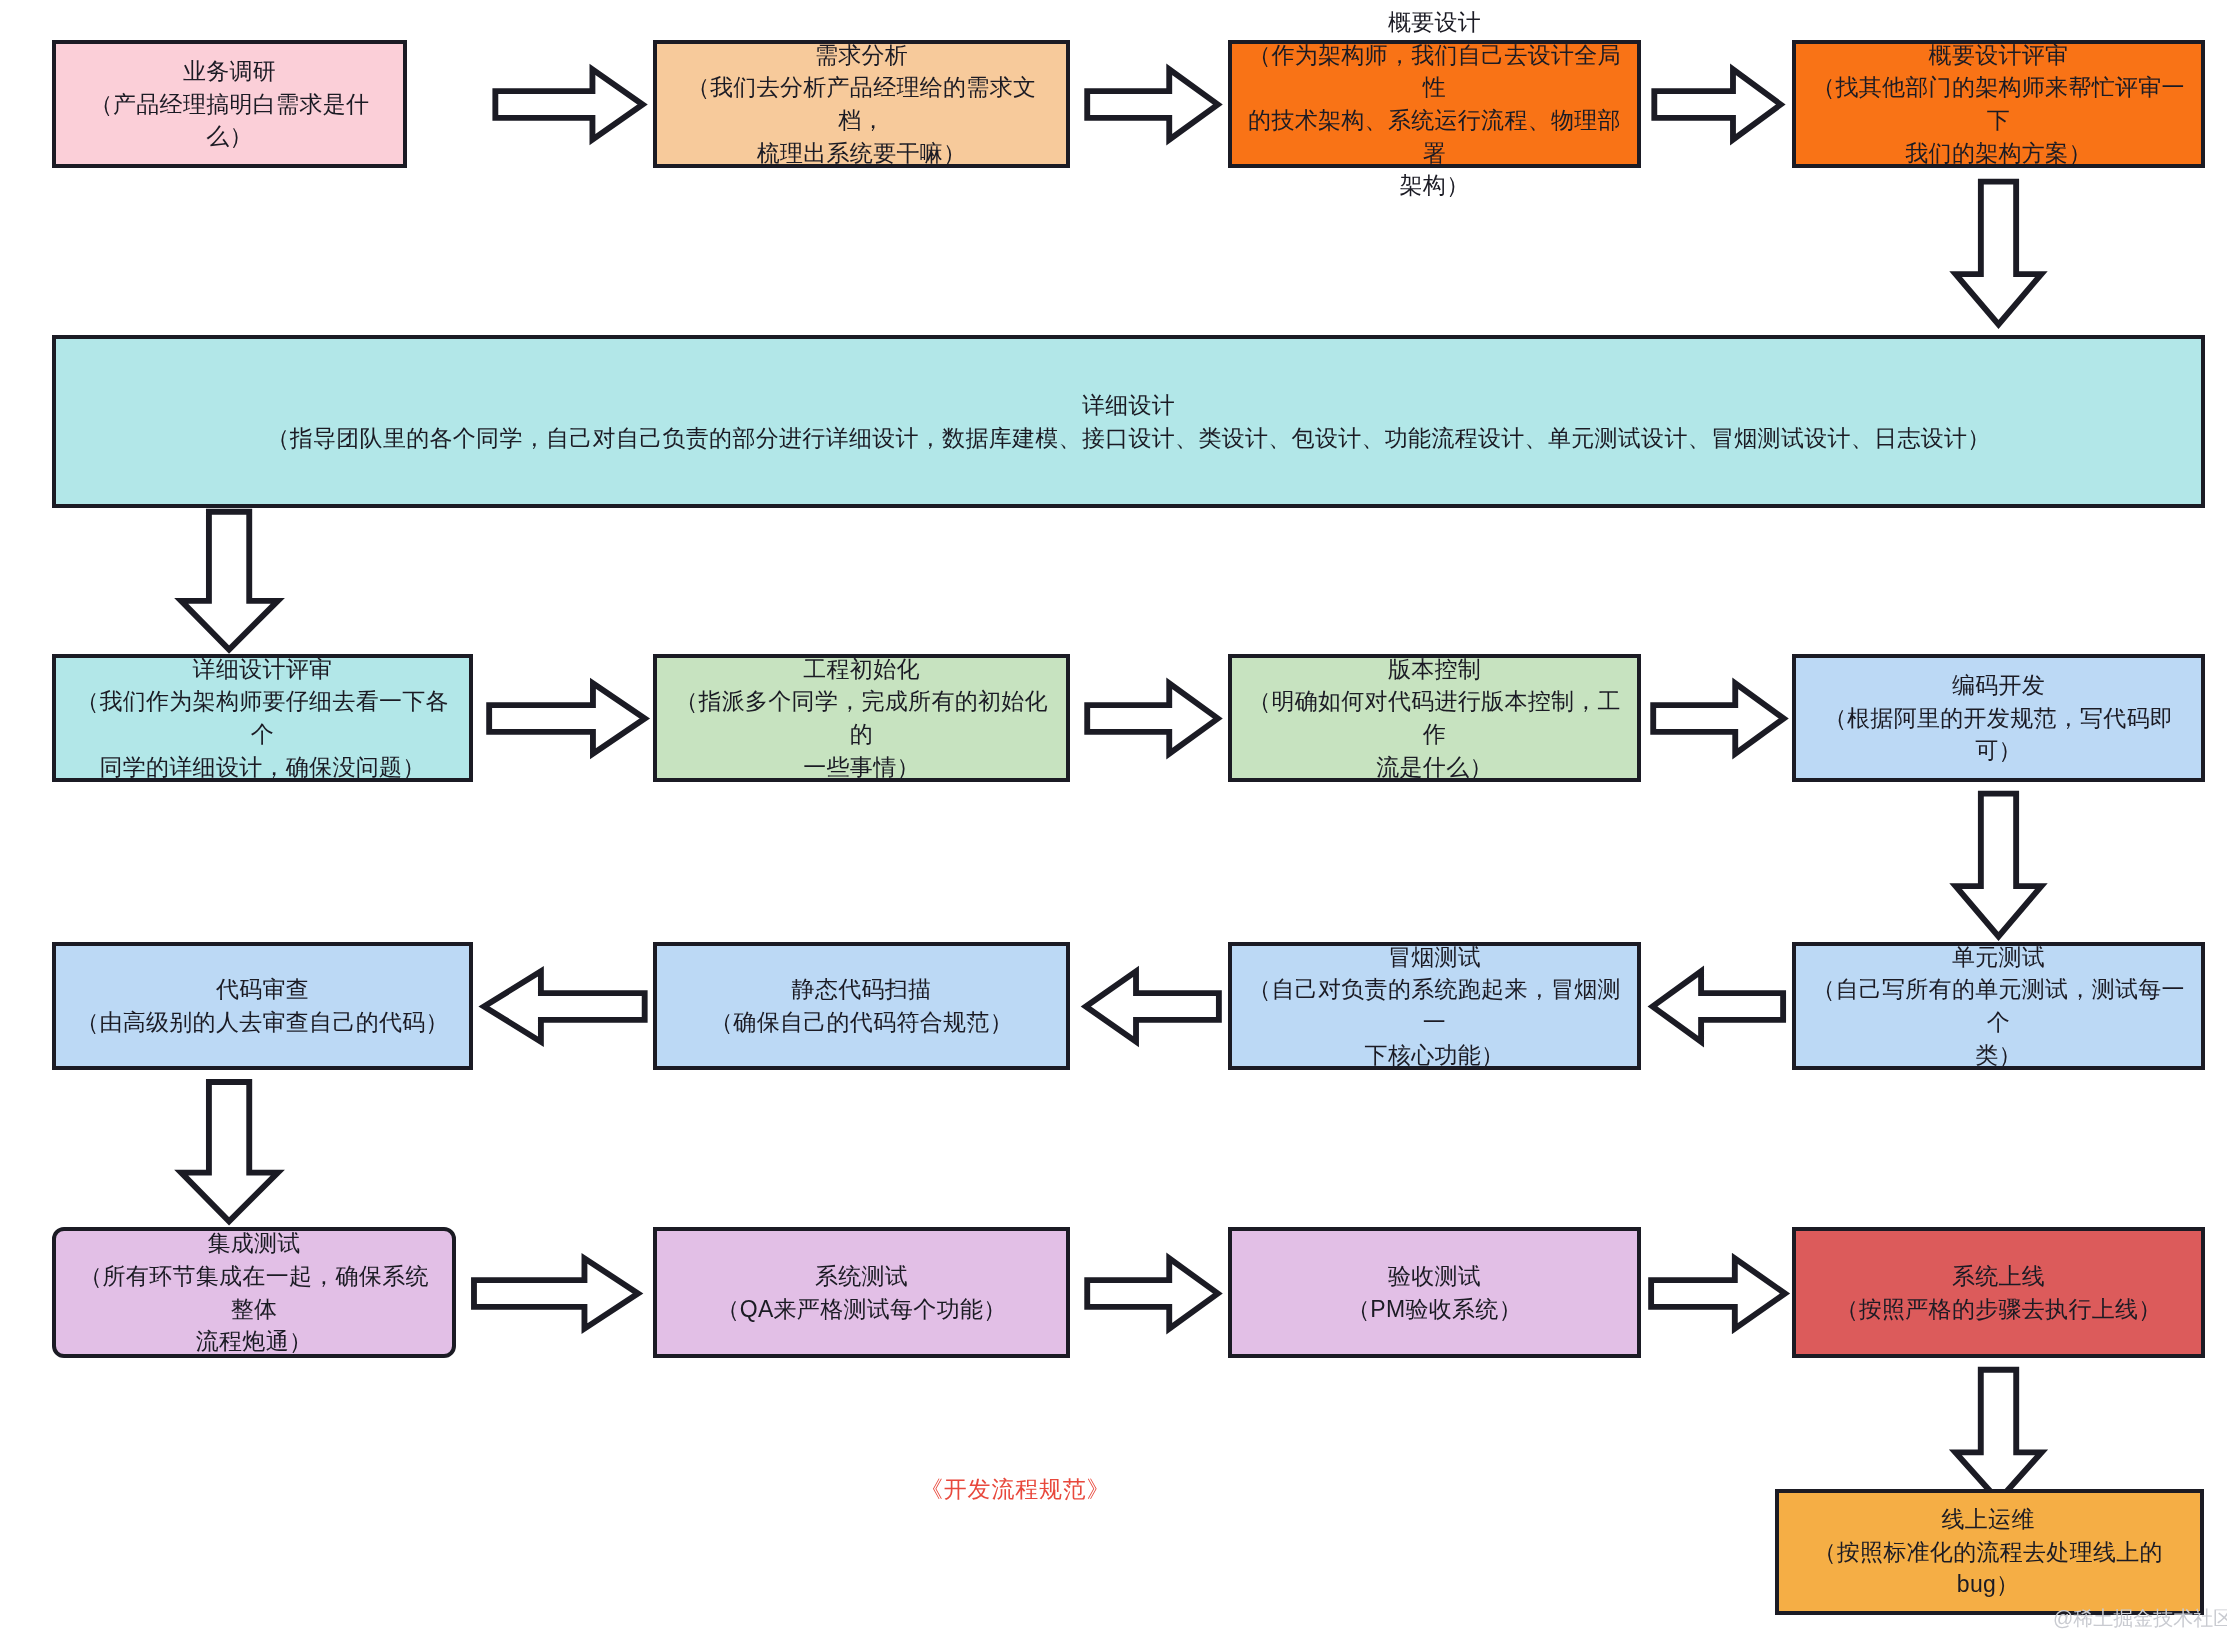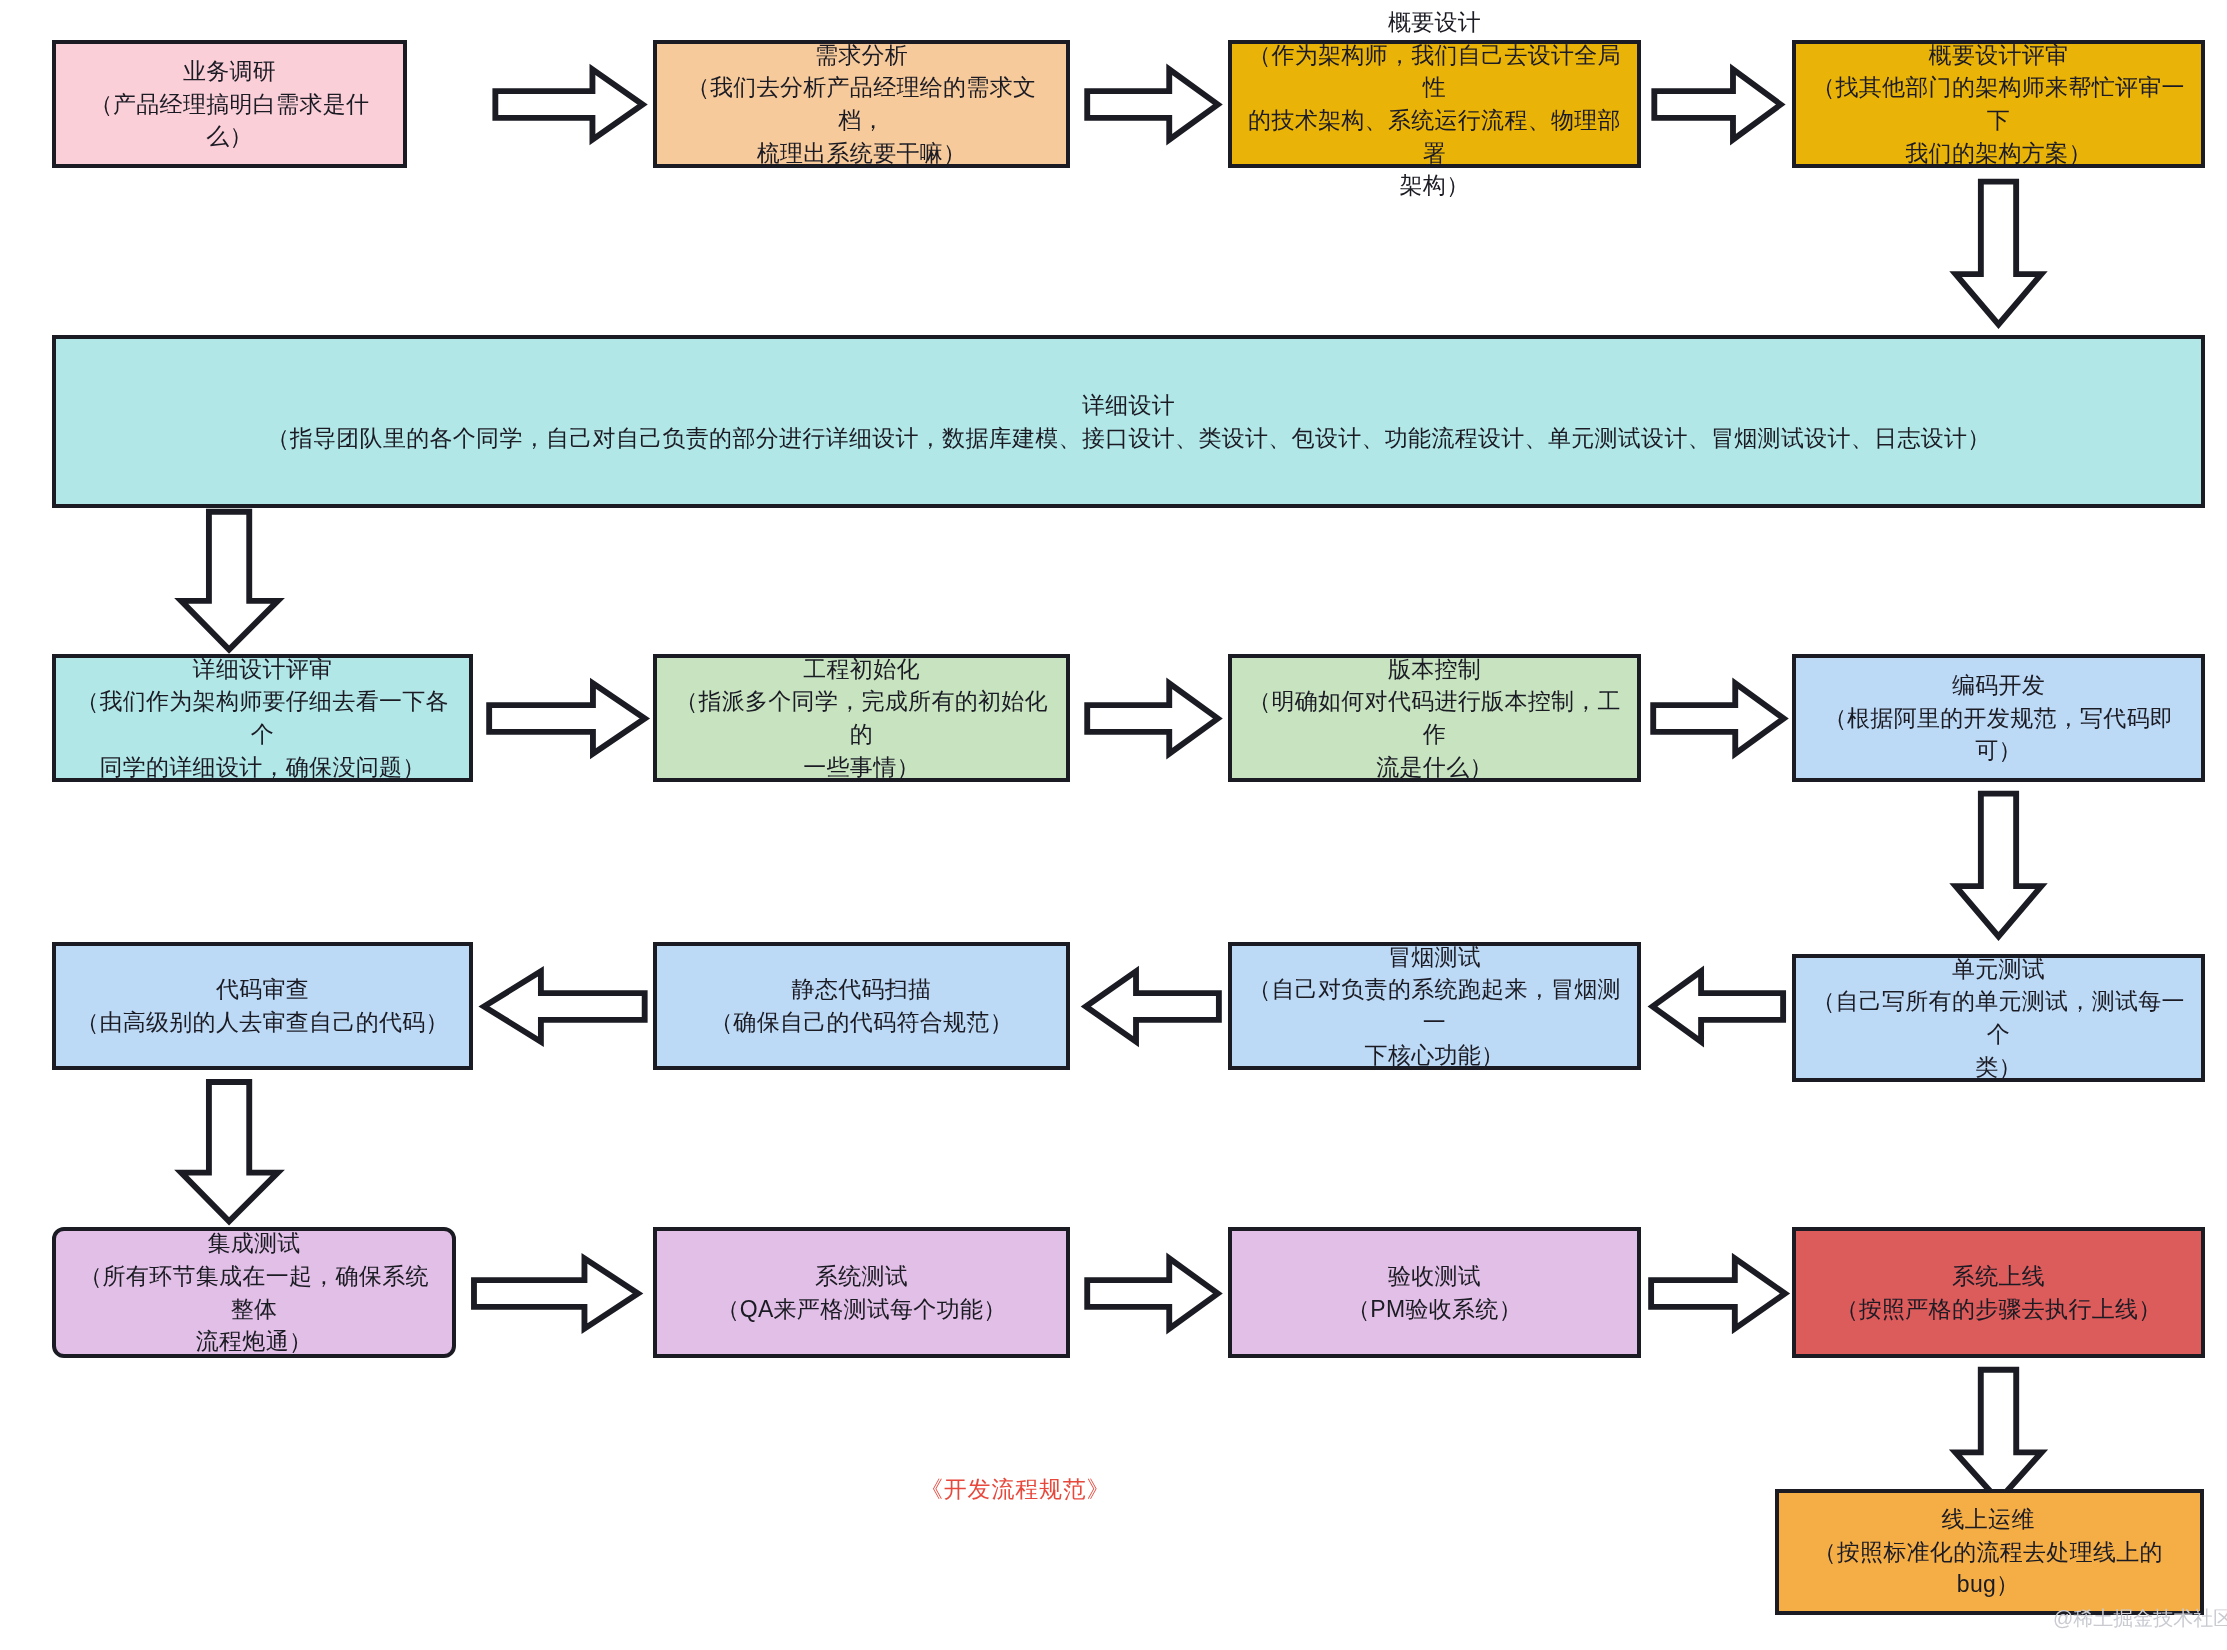--- a/index.html
+++ b/index.html
@@ -27,21 +27,21 @@
     line-height:1.42;
     padding:6.7px 11.8px;
     white-space:pre-line;
     letter-spacing:0.3px;
   }
   .node .txt{display:block;width:100%;}
 
   
   .fill-pink   {background:#fbcfd8;}
   .fill-orange {background:#f7ca9b;}
-  .fill-yellow {background:#eab308;}
+  .fill-yellow {background:#f97316;}
   .fill-cyan   {background:#b2e7e8;}
   .fill-cyan2  {background:#b2e7e8;}
   .fill-green  {background:#c7e3c0;}
   .fill-blue   {background:#bcd9f5;}
   .fill-purple {background:#e2bfe6;}
   .fill-red    {background:#dc5b5b;}
   .fill-amber  {background:#f5ae45;}
 
   .arrow{position:absolute;}
   .arrow svg{display:block;overflow:visible;}
@@ -165,21 +165,21 @@
     <span class="txt">编码开发
 （根据阿里的开发规范，写代码即可）</span>
   </div>
 
   <div class="arrow" style="left:1952px;top:792px;width:93px;height:147px;">
     <svg width="93" height="147" viewBox="0 0 110 175">
       <path d="M34,2 L76,2 L76,112 L106,112 L55,172 L4,112 L34,112 Z" fill="#ffffff" stroke="#1b1b24" stroke-width="7" stroke-linejoin="miter"></path>
     </svg>
   </div>
 
-  <div class="node fill-blue" style="left:1792px;top:942px;width:413px;height:128px;margin-top:12px;">
+  <div class="node fill-blue" style="left:1792px;top:942px;width:413px;height:128px;">
     <span class="txt">单元测试
 （自己写所有的单元测试，测试每一个
 类）</span>
   </div>
 
   <div class="arrow" style="left:1649px;top:968px;width:136px;height:77px;">
     <svg width="136" height="77" viewBox="0 0 162 92">
       <path d="M160,30 L62,30 L62,4 L4,46 L62,88 L62,62 L160,62 Z" fill="#ffffff" stroke="#1b1b24" stroke-width="7" stroke-linejoin="miter"></path>
     </svg>
   </div>

